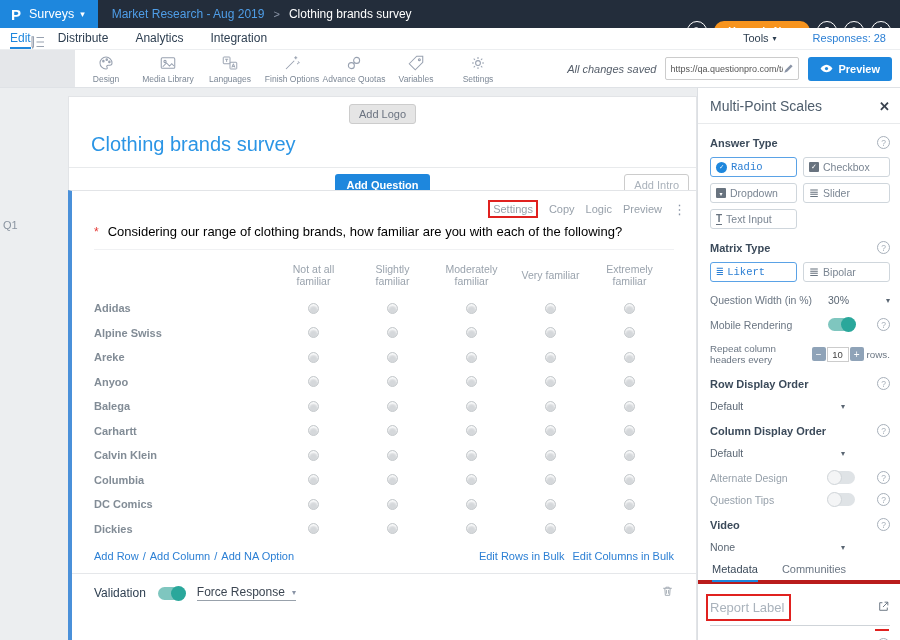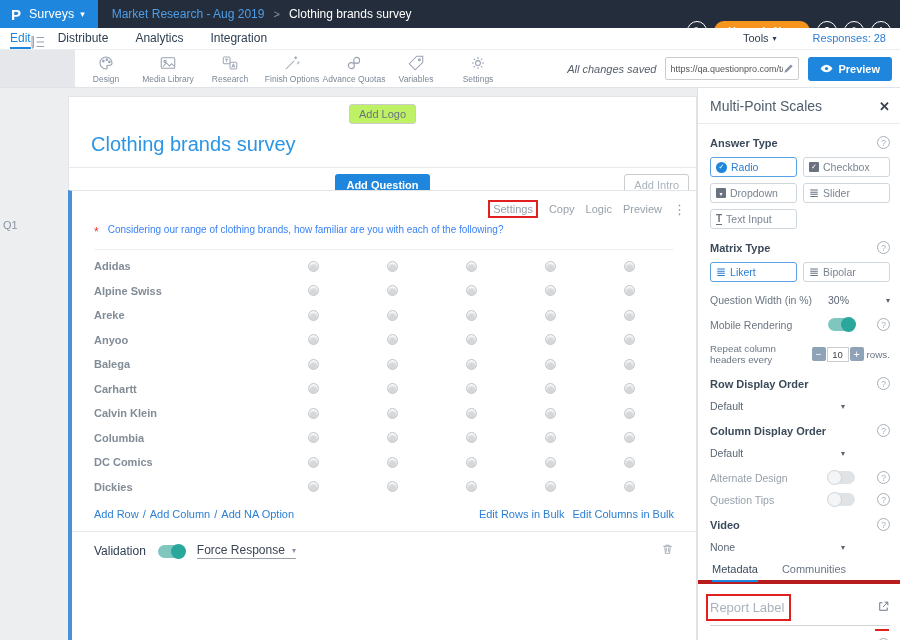--- a/index.html
+++ b/index.html
@@ -40,34 +40,34 @@
   .urlbox { width:134px; height:23px; border:1px solid #ccc; border-radius:2px; display:flex; align-items:center; padding:0 4px; background:#fff; }
   .urlbox input { border:none; outline:none; flex:1; font-size:9px; color:#555; width:112px; background:transparent; font-family:inherit; }
   .btn-preview { background:#1e87dd; color:#fff; height:24px; border:none; border-radius:3px; font-size:11px; font-weight:bold; display:flex; align-items:center; gap:5px; padding:0 12px; cursor:pointer; font-family:inherit; }
 
   
   .main { position:absolute; top:88px; left:0; width:697px; bottom:0; background:#eceef0; overflow:hidden; }
   .qnum { position:absolute; left:3px; top:131px; font-size:11px; color:#8a94a0; }
 
   .hdr-card { position:absolute; left:68px; top:8px; width:629px; background:#fff; border:1px solid #e2e4e7; }
   .addlogo-row { display:flex; justify-content:center; padding-top:7px; }
-  .btn-ghost { border:1px solid #ccc; background:#bef264; color:#6b7380; font-size:11px; padding:3px 9px; border-radius:3px; cursor:pointer; font-family:inherit; }
+  .btn-ghost { border:1px solid #ccc; background:#e5e5e5; color:#6b7380; font-size:11px; padding:3px 9px; border-radius:3px; cursor:pointer; font-family:inherit; }
   .survey-title { color:#2b95e5; font-size:20px; font-weight:normal; margin:9px 0 11px 22px; }
   .hdr-foot { border-top:1px solid #e8eaec; height:35px; position:relative; display:flex; align-items:center; justify-content:center; }
   .btn-primary { background:#1e87dd; color:#fff; border:none; border-radius:3px; font-size:11px; font-weight:bold; padding:5px 11px; cursor:pointer; font-family:inherit; }
   .btn-intro { position:absolute; right:7px; border:1px solid #ccc; color:#aab2bb; background:#fff; font-size:11px; padding:4px 9px; border-radius:3px; cursor:pointer; font-family:inherit; }
 
   .q-card { position:absolute; left:68px; top:102px; width:629px; height:562px; background:#fff; border:1px solid #e2e4e7; border-left:4px solid #4a90d9; }
   .q-actions { position:absolute; top:9px; right:10px; display:flex; align-items:center; gap:11px; font-size:11px; color:#98a1ab; }
   .q-actions span { cursor:pointer; }
   .redbox { border:2px solid #e0211f; padding:1px 3px; }
   .kebab { font-size:13px; color:#8a94a6; cursor:pointer; }
   .q-text-row { display:flex; gap:9px; margin:33px 22px 0 22px; align-items:flex-start; }
   .req { color:#e53935; font-size:12px; margin-top:1px; }
-  .q-text { font-size:10px; color:#3b82f6; }
+  .q-text { font-size:13px; color:#000000; }
   .q-hr { border-bottom:1px solid #f0f1f3; margin:10px 22px 0 22px; }
   .matrix { margin:4px 22px 0 22px; }
   .m-anchor { display:flex; height:20px; align-items:center; font-size:10.5px; color:#bcc3ca; }
   .m-sp { width:180px; }
   .m-acell { width:79px; text-align:center; }
   .m-head { display:flex; }
   .m-hcells { display:flex; }
   .m-hcell { width:79px; min-height:42px; text-align:center; font-size:10.5px; color:#9aa3ad; padding:2px 8px; display:flex; align-items:center; justify-content:center; }
   .m-row { display:flex; align-items:center; height:24.5px; }
   .m-rlab { width:180px; font-size:11px; color:#828c96;font-weight:bold; }
@@ -94,21 +94,21 @@
   .panel { position:absolute; top:88px; left:697px; right:0; bottom:0; background:#fff; border-left:1px solid #dcdfe3; padding:10px 10px 0 12px; overflow:hidden; }
   .p-title-row { display:flex; align-items:center; justify-content:space-between; }
   .p-title { font-size:14px; color:#4e5d6c; }
   .p-x { font-size:13px; color:#39424e; font-weight:bold; cursor:pointer; }
   .p-hr { border-bottom:1px solid #e8eaec; margin:9px -10px 0 -12px; }
   .p-sec { display:flex; align-items:center; justify-content:space-between; margin-top:12px; }
   .p-seclab { font-size:11px; font-weight:bold; color:#3b4a5a; }
   .hq { width:13px; height:13px; border:1px solid #a7b0ba; border-radius:50%; color:#a7b0ba; font-size:8.5px; display:flex; align-items:center; justify-content:center; flex:none; cursor:pointer; }
   .p-grid { display:grid; grid-template-columns:1fr 1fr; gap:6px; margin-top:8px; }
   .pbtn { height:20px; border:1px solid #cfd6dc; border-radius:3px; background:#fff; display:flex; align-items:center; gap:4px; padding:0 5px; font-size:10.5px; color:#7a8592; cursor:pointer; white-space:nowrap; overflow:hidden; }
-  .pbtn.sel { border-color:#5aa2e6; color:#2b7fd4; }
+  .pbtn.sel { border-color:#5aa2e6; color:#2b7fd4;font-family:Liberation Mono, monospace; }
   .ic-radio { width:11px; height:11px; border-radius:50%; background:#1e87dd; color:#fff; font-size:7px; display:flex; align-items:center; justify-content:center; flex:none; }
   .ic-check { width:10px; height:10px; background:#68737f; color:#fff; font-size:7px; display:flex; align-items:center; justify-content:center; flex:none; border-radius:1px; }
   .ic-drop { width:10px; height:10px; background:#68737f; color:#fff; font-size:6px; display:flex; align-items:center; justify-content:center; flex:none; border-radius:1px; }
   .ic-lines { font-size:12px; color:#68737f; line-height:10px; }
   .ic-lines.b { color:#2b7fd4; }
   .ic-text { font-size:10px; font-weight:bold; color:#68737f; border-bottom:1px solid #68737f; line-height:10px; }
   .p-row { display:flex; align-items:center; margin-top:12px; font-size:10.5px; color:#6b7683; }
   .p-row .val { color:#5a6673; }
   .caret-d { font-size:8px; color:#5a6673; }
   .p-drop { display:flex; align-items:center; justify-content:space-between; width:135px; margin-top:10px; font-size:10.5px; color:#5a6673; cursor:pointer; }
@@ -204,21 +204,21 @@
   </div>
   <div class="titem">
     <span class="ticon">
         <svg width="18" height="18" viewBox="0 0 24 24" fill="none" stroke="#98a1b0" stroke-width="1.3">
           <rect x="3" y="4" width="9" height="9" rx="1"></rect>
           <path d="M5.5 7h4M7.5 7v3.5"></path>
           <rect x="12" y="11" width="9" height="9" rx="1"></rect>
           <path d="M14.5 18l2-5 2 5M15.2 16.5h2.6"></path>
         </svg>
       </span>
-    <span class="tlabel">Research</span>
+    <span class="tlabel">Languages</span>
   </div>
   <div class="titem">
     <span class="ticon">
         <svg width="18" height="18" viewBox="0 0 24 24" fill="none" stroke="#98a1b0" stroke-width="1.4">
           <path d="M4 20L15 9M17 3v4M15 5h4M20 10l2 2M19 13.5l1.5-1.5"></path>
         </svg>
       </span>
     <span class="tlabel">Finish Options</span>
   </div>
   <div class="titem">
@@ -291,20 +291,30 @@
       <span class="kebab">⋮</span>
     </div>
 
     <div class="q-text-row">
       <span class="req">*</span>
       <span class="q-text">Considering our range of clothing brands, how familiar are you with each of the following?</span>
     </div>
     <div class="q-hr"></div>
 
     <div class="matrix">
+      <div class="m-head">
+        <span class="m-sp"></span>
+        <div class="m-hcells">
+            <div class="m-hcell">Not at all familiar</div>
+            <div class="m-hcell">Slightly familiar</div>
+            <div class="m-hcell">Moderately familiar</div>
+            <div class="m-hcell">Very familiar</div>
+            <div class="m-hcell">Extremely familiar</div>
+          </div>
+      </div>
       <div>
           <div class="m-row">
           <span class="m-rlab">Adidas</span>
           <span class="m-cell">
               <span class="rdo"></span>
             </span>
           <span class="m-cell">
               <span class="rdo"></span>
             </span>
           <span class="m-cell">

